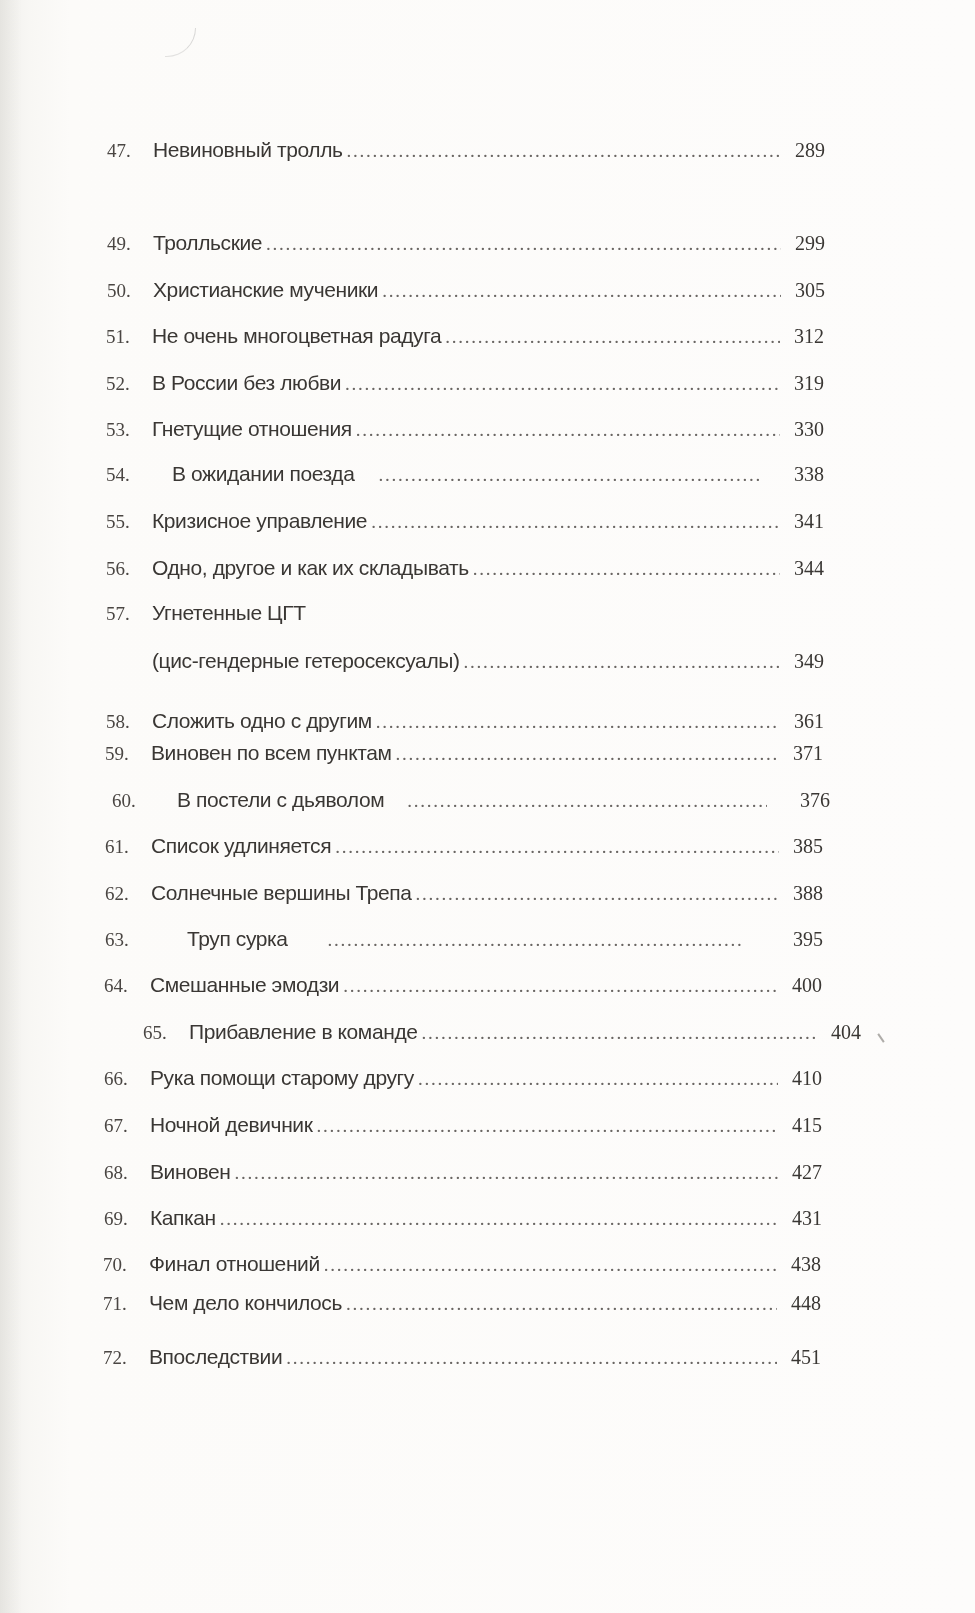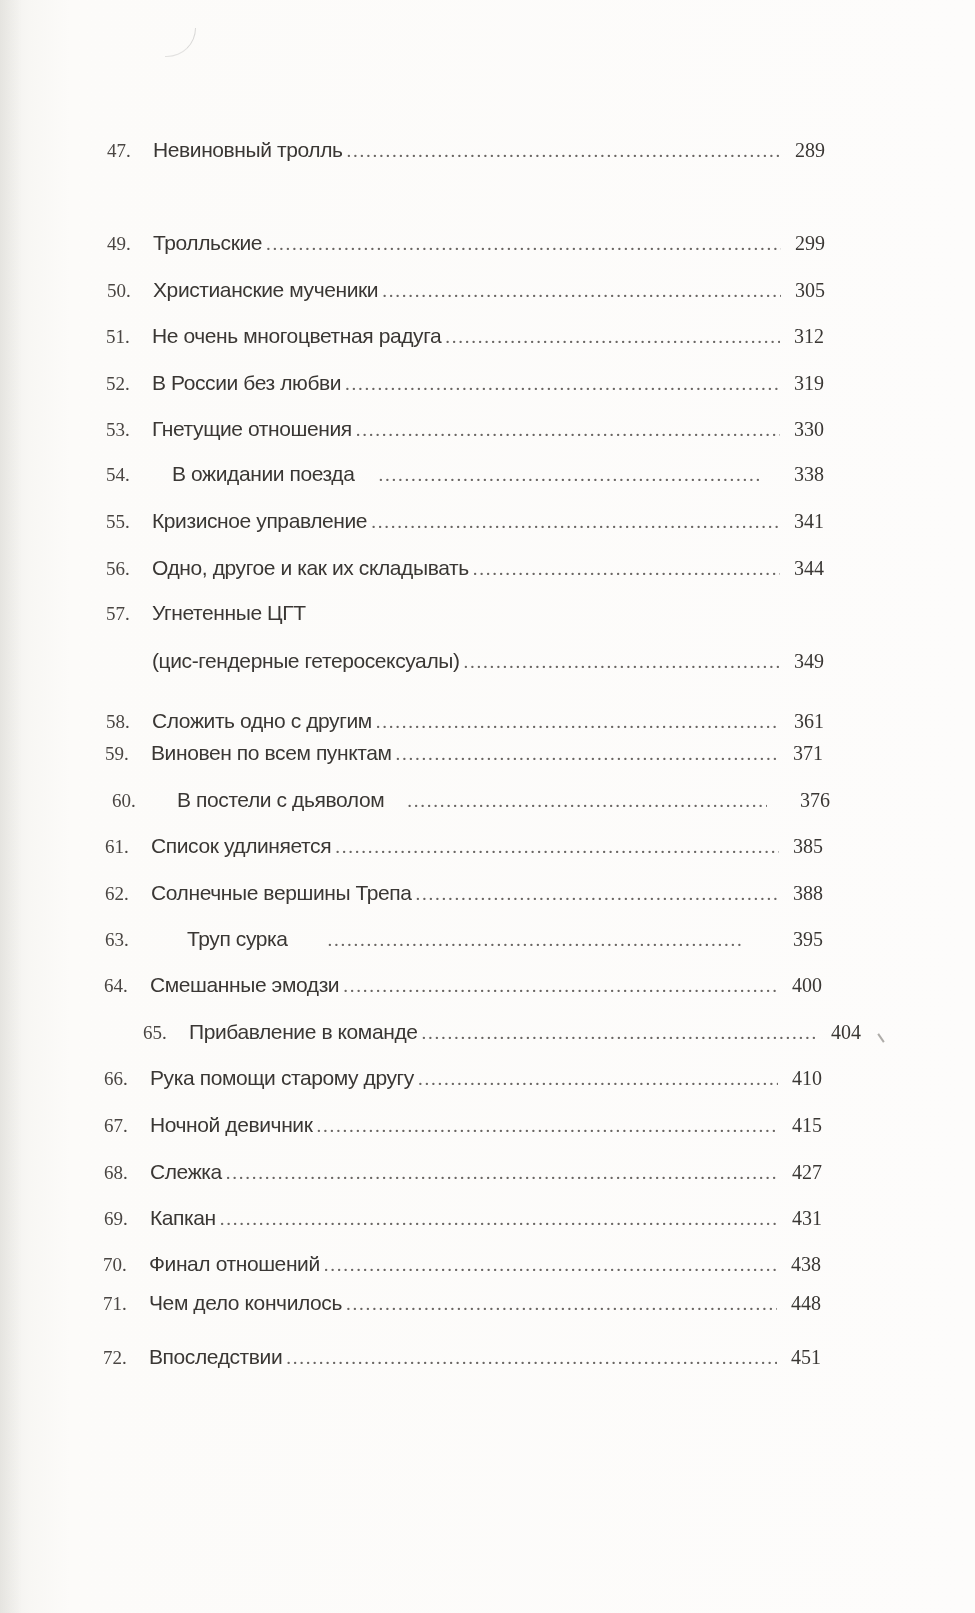--- a/index.html
+++ b/index.html
@@ -243,21 +243,21 @@
 
     <div class="toc-row" style="left:104px; top:1110px; width:718px;">
       <span class="toc-num">67.</span>
       <span class="toc-title">Ночной девичник</span>
       <span class="toc-leader"></span>
       <span class="toc-page">415</span>
     </div>
 
     <div class="toc-row" style="left:104px; top:1157px; width:718px;">
       <span class="toc-num">68.</span>
-      <span class="toc-title">Слежка</span>
+      <span class="toc-title">Виновен</span>
       <span class="toc-leader"></span>
       <span class="toc-page">427</span>
     </div>
 
     <div class="toc-row" style="left:104px; top:1203px; width:718px;">
       <span class="toc-num">69.</span>
       <span class="toc-title">Капкан</span>
       <span class="toc-leader"></span>
       <span class="toc-page">431</span>
     </div>

